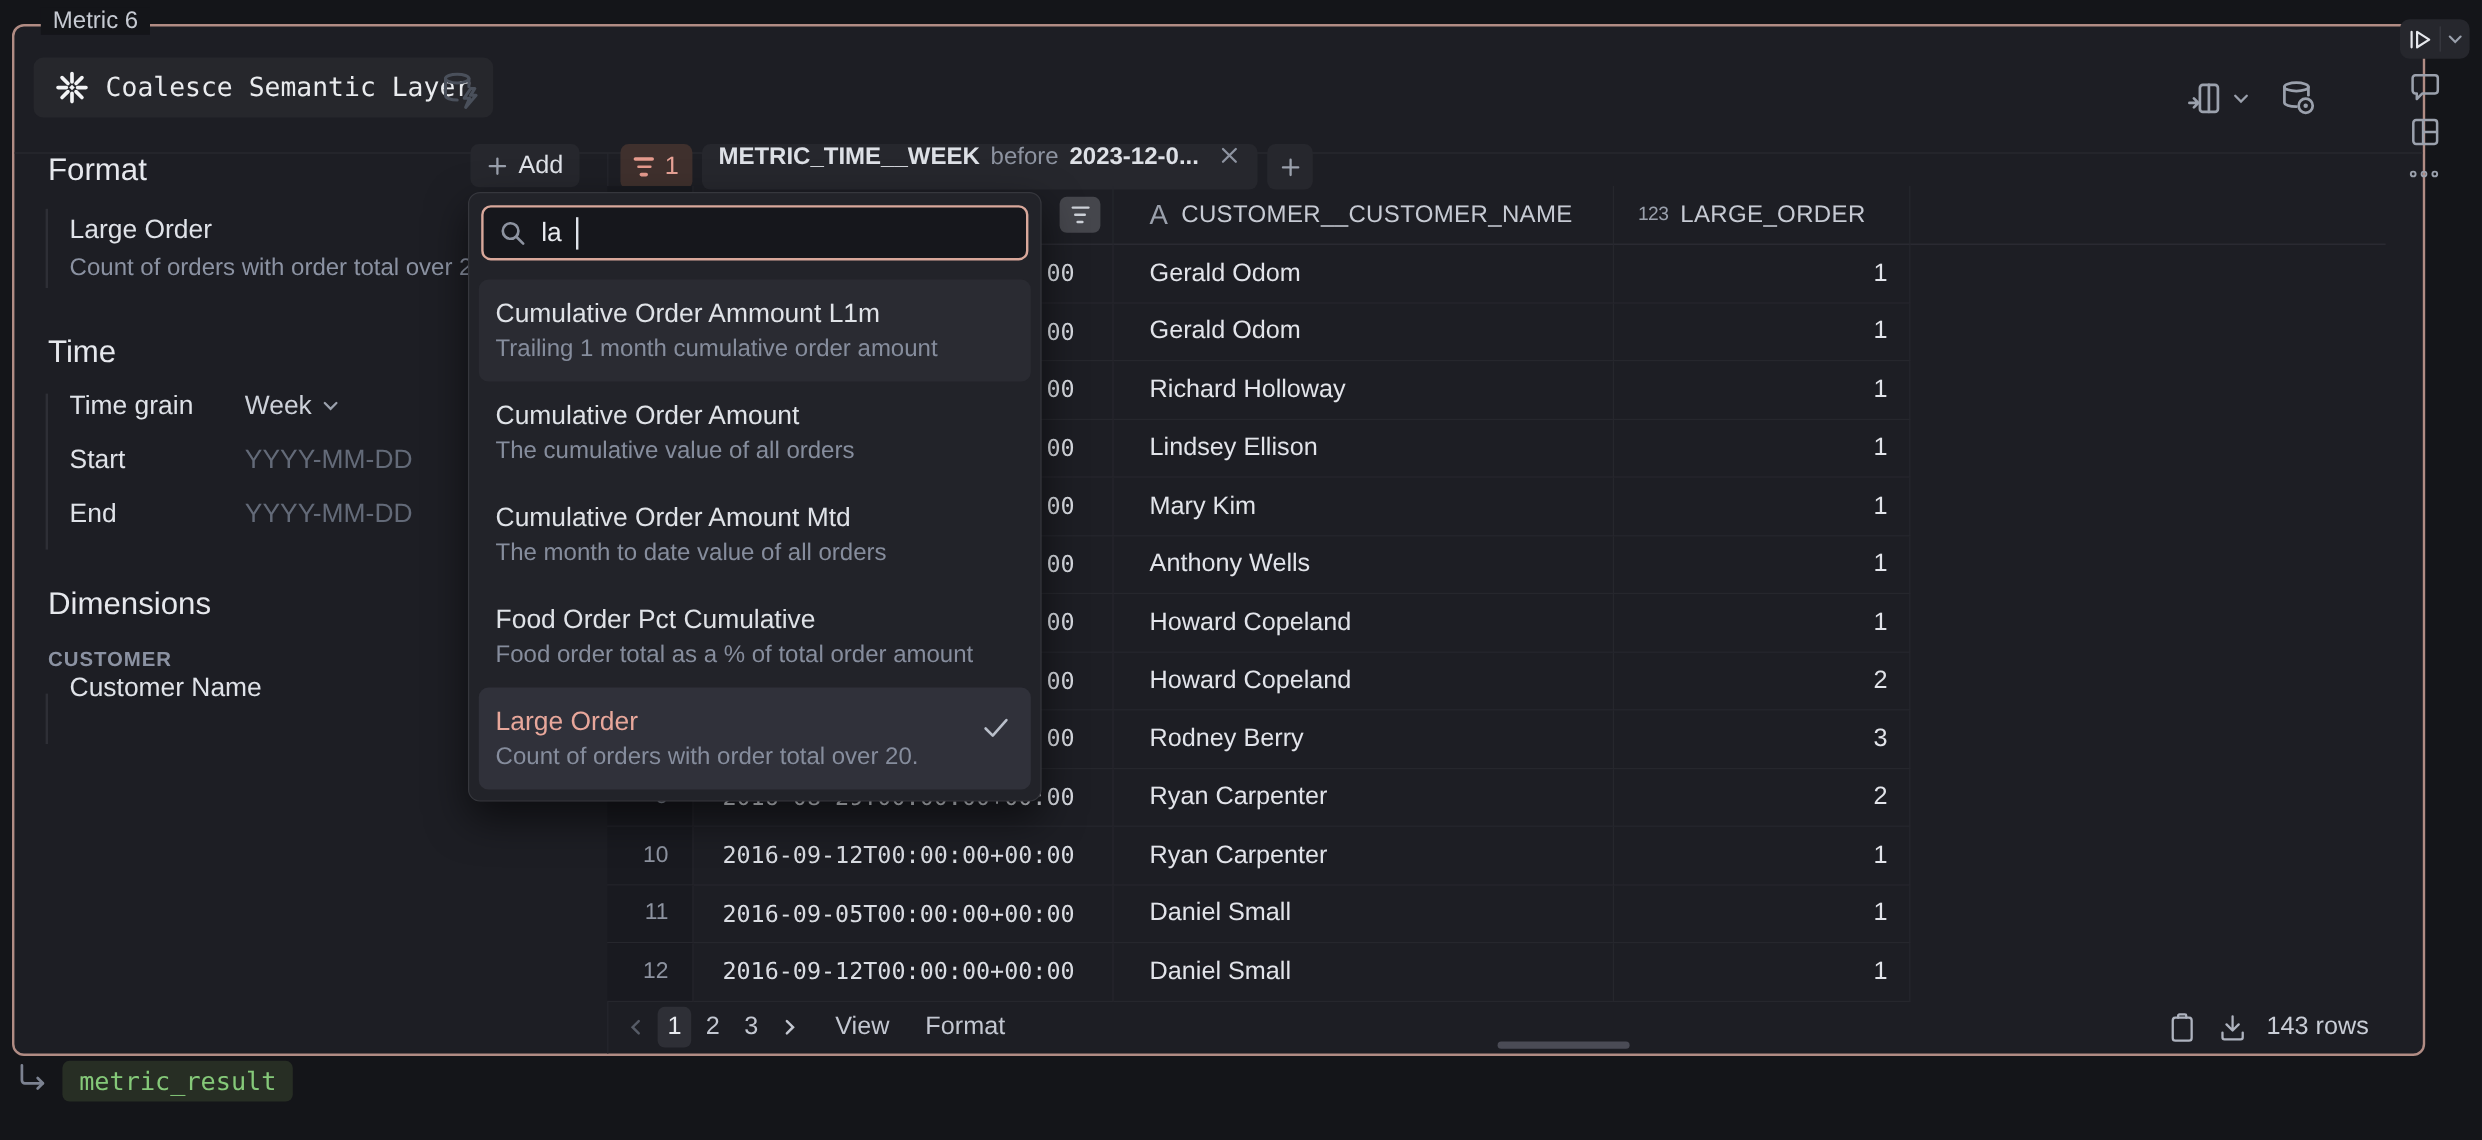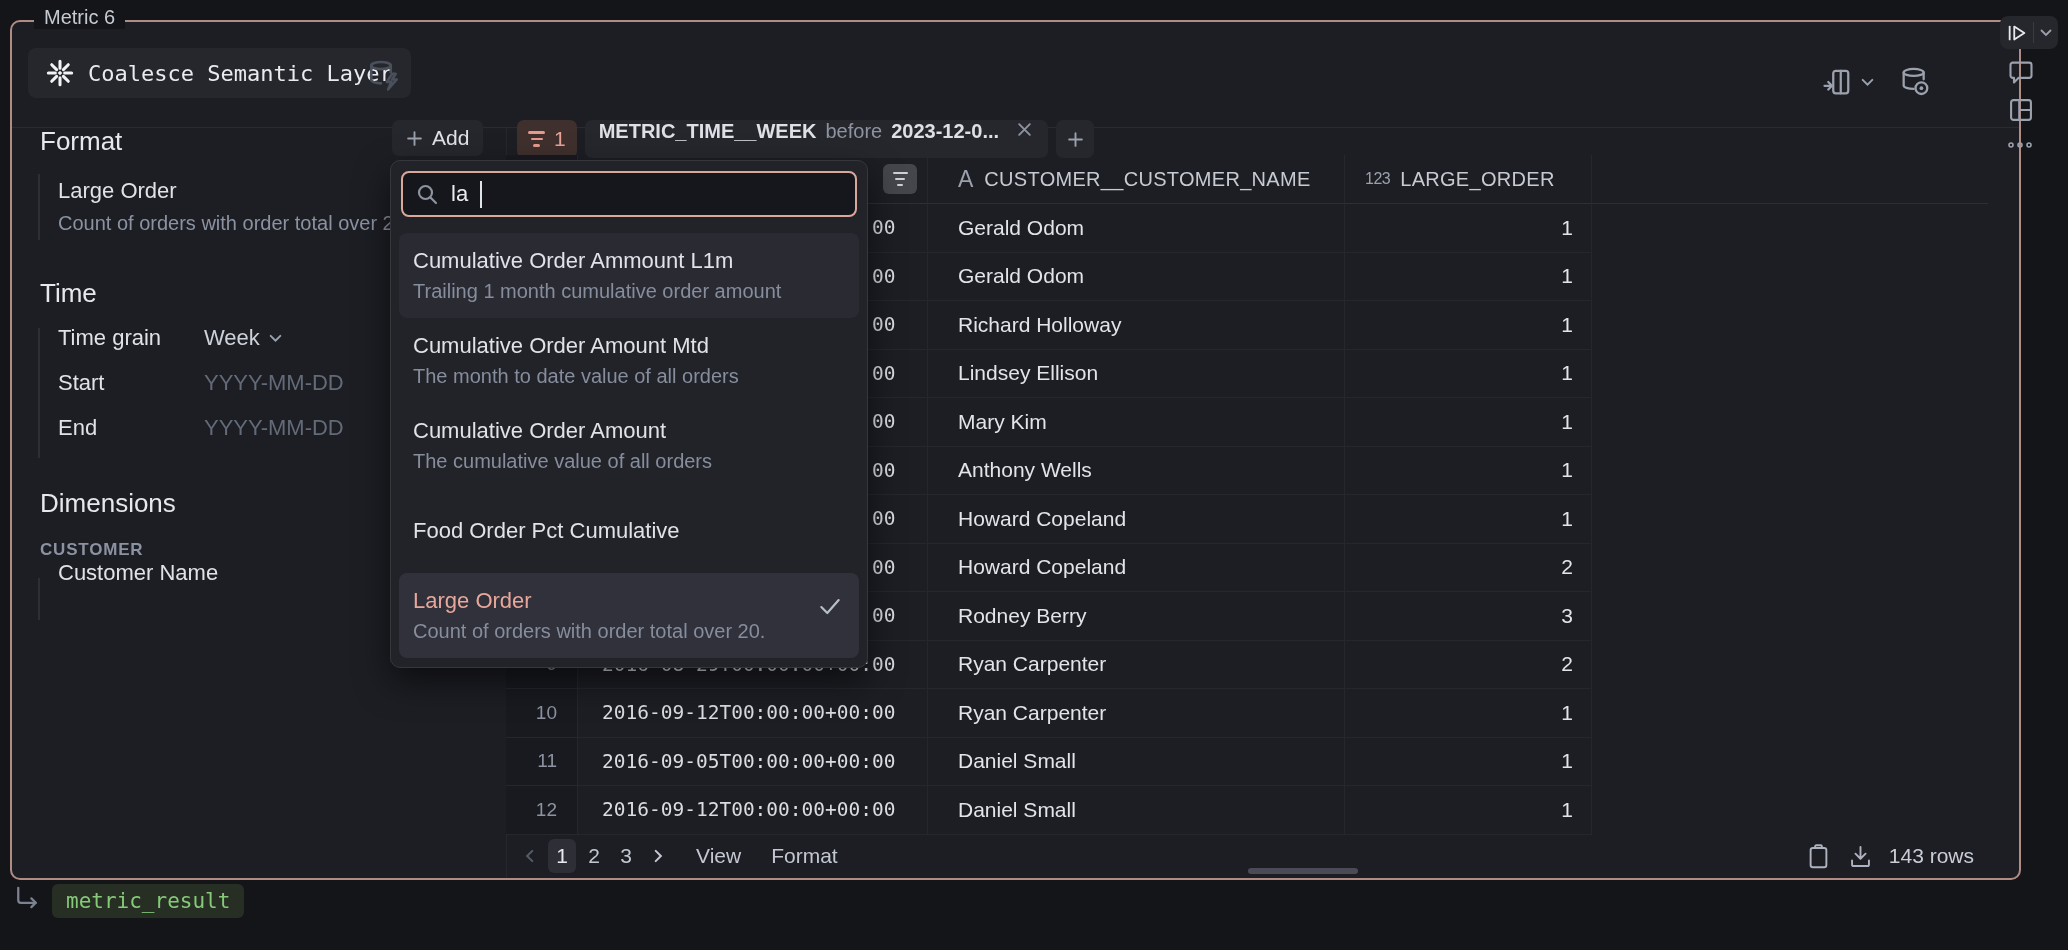--- a/index.html
+++ b/index.html
@@ -376,29 +376,30 @@
         </svg>
       <span class="q">la</span>
       <span class="caret"></span>
     </div>
     <div class="opts">
       <div class="opt hl">
         <span class="t">Cumulative Order Ammount L1m</span>
         <span class="d">Trailing 1 month cumulative order amount</span>
       </div>
       <div class="opt">
+        <span class="t">Cumulative Order Amount</span>
+        <span class="d">The cumulative value of all orders</span>
+      </div>
+      <div class="opt">
         <span class="t">Cumulative Order Amount Mtd</span>
         <span class="d">The month to date value of all orders</span>
       </div>
       <div class="opt">
-        <span class="t">Cumulative Order Amount</span>
-        <span class="d">The cumulative value of all orders</span>
-      </div>
-      <div class="opt">
         <span class="t">Food Order Pct Cumulative</span>
+        <span class="d">Food order total as a % of total order amount</span>
       </div>
       <div class="opt sel">
         <span class="t">Large Order</span>
         <span class="d">Count of orders with order total over 20.</span>
         <svg class="chk" width="26" height="26" viewBox="0 0 24 24" fill="none" stroke="#b9bfca" stroke-width="2" stroke-linecap="round" stroke-linejoin="round">
             <path d="M4 13l5.5 5.5L20 6.5"></path>
           </svg>
       </div>
     </div>
   </div>

